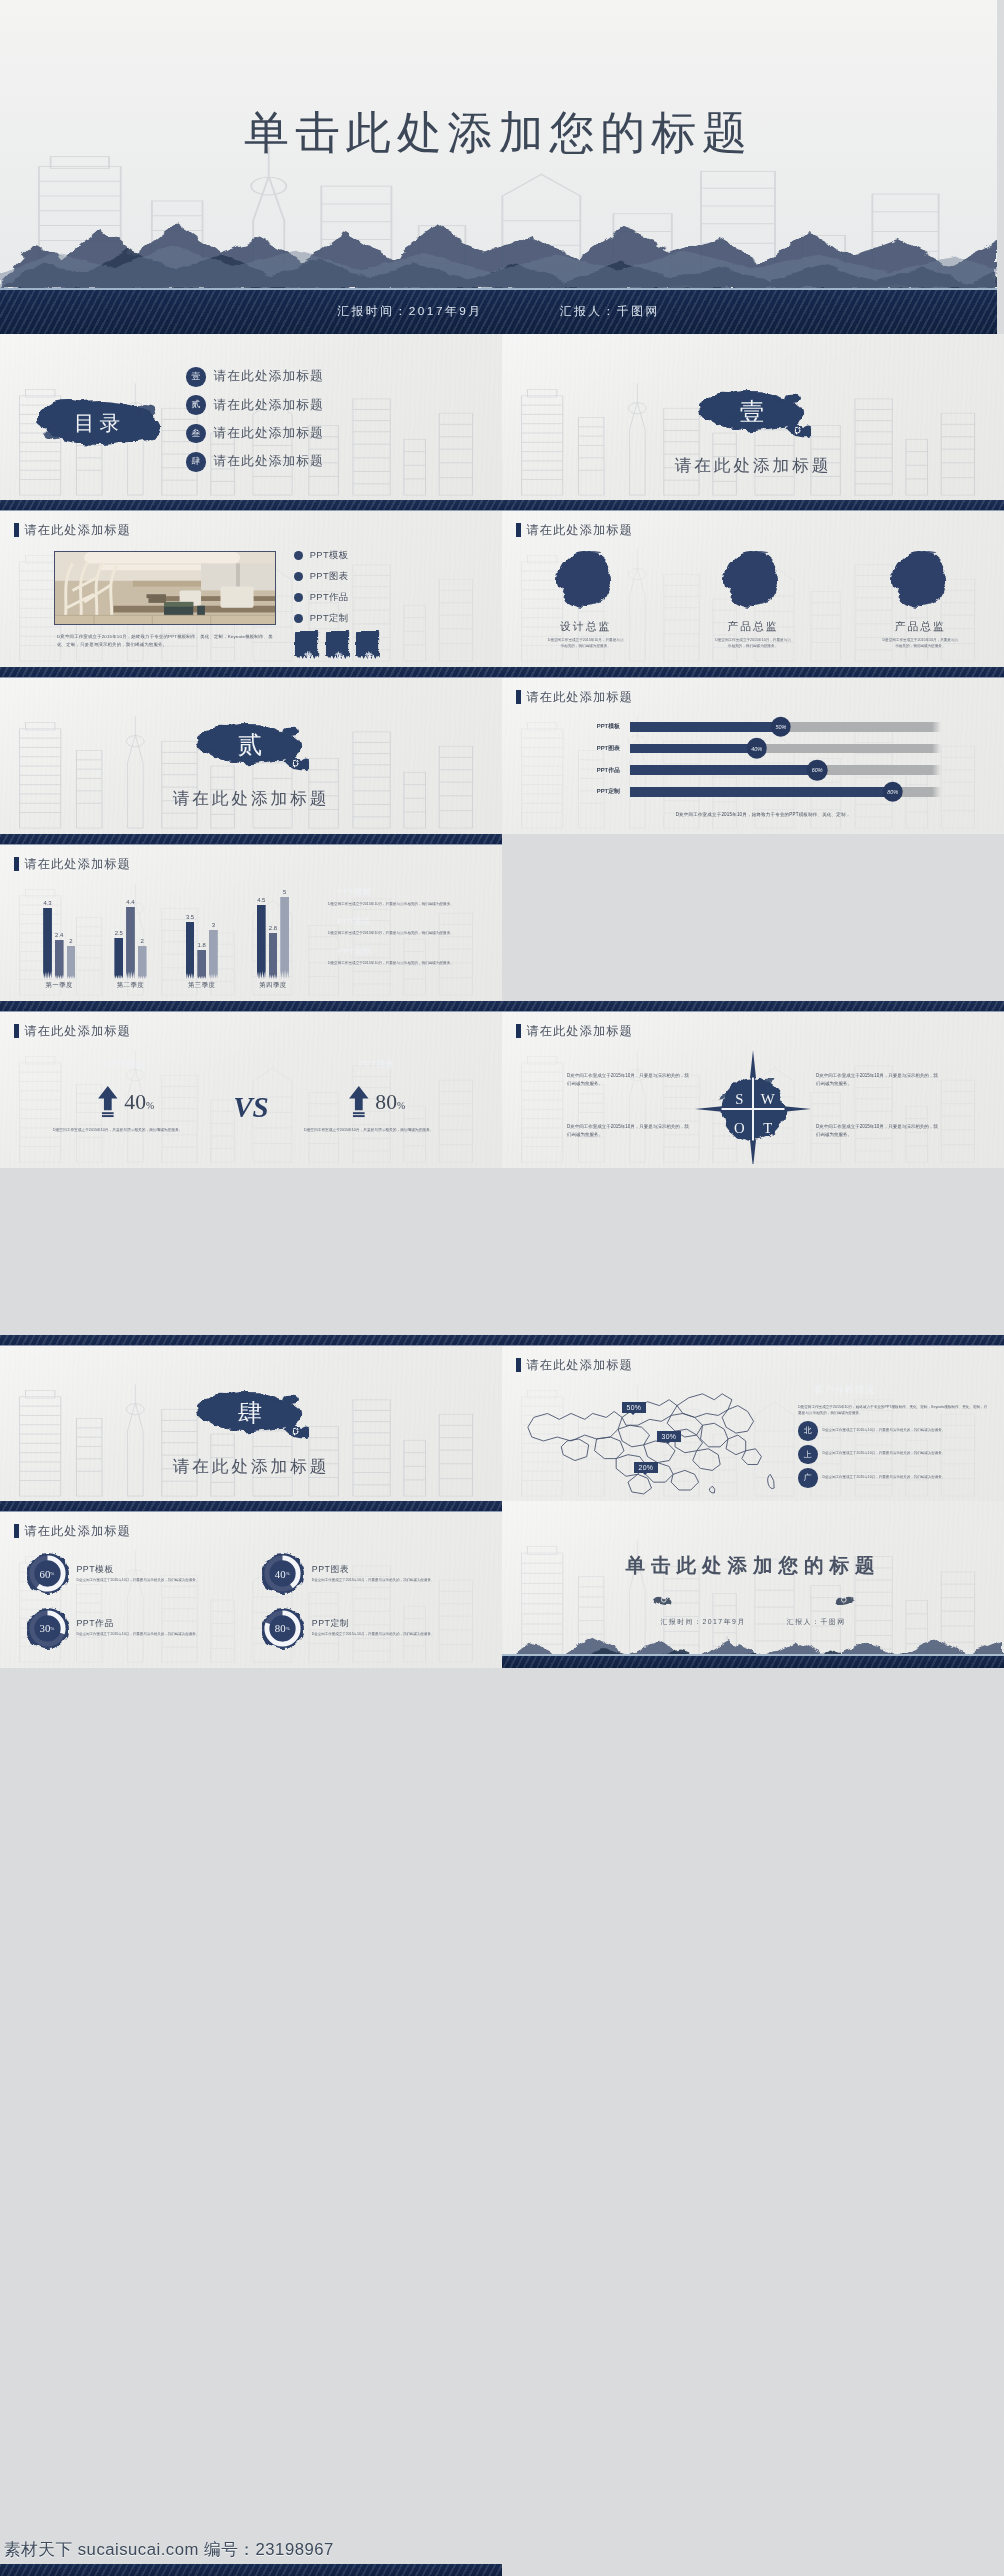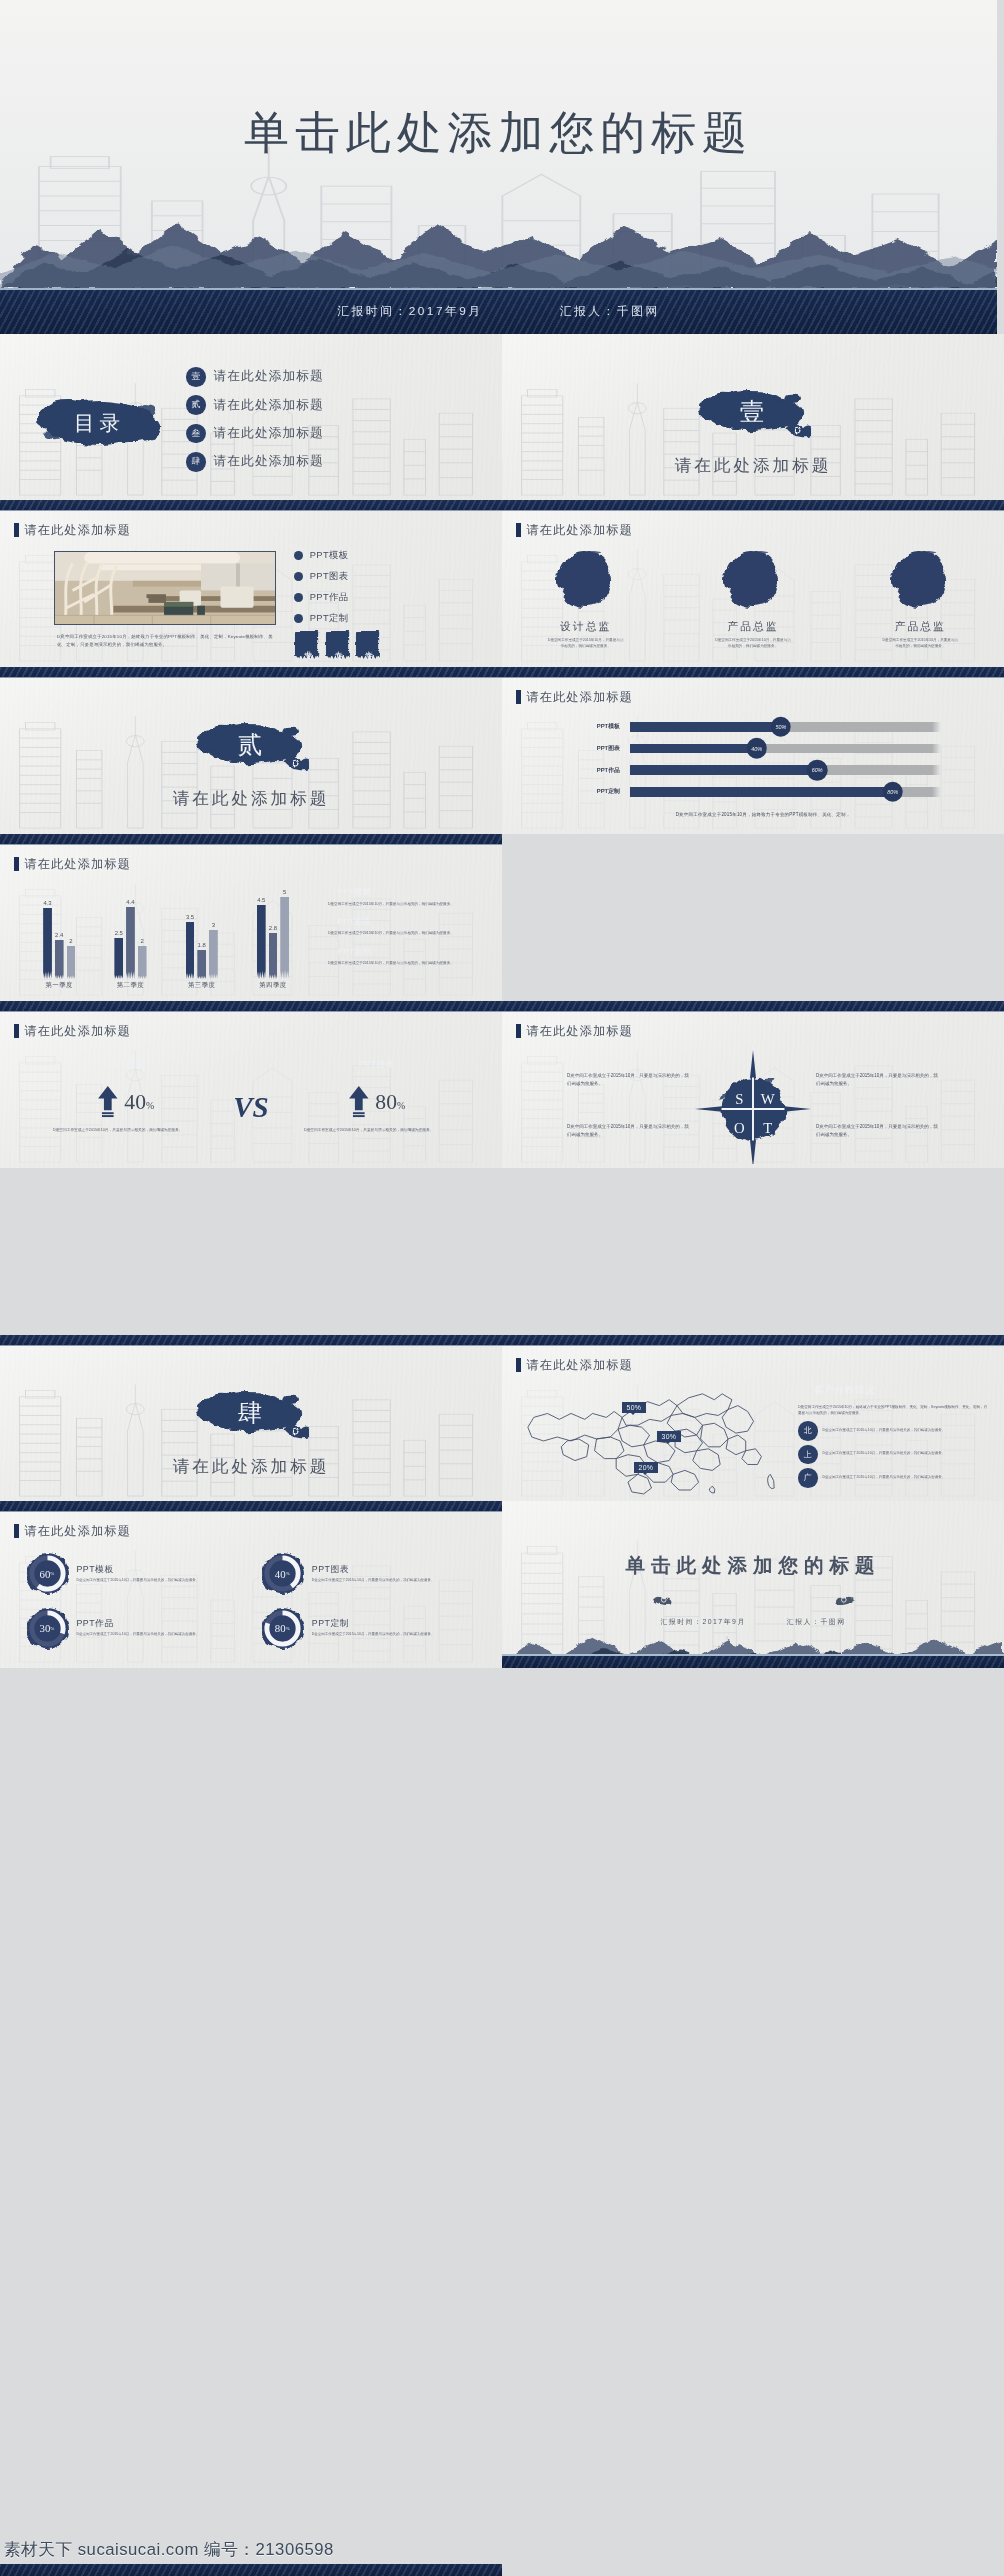--- a/index.html
+++ b/index.html
@@ -1083,18 +1083,18 @@
         <path d="M0 46 L34 32 70 40 106 26 144 38 182 28 220 42 258 30 296 42 334 28 372 40 410 30 448 42 486 32 512 40 512 46Z"></path>
       </g>
     </svg>
   </div>
   <div style="position:absolute;left:0;right:0;bottom:0;height:13.7px;
        background:repeating-linear-gradient(118deg, rgba(255,255,255,.10) 0 2px, rgba(255,255,255,0) 2px 5.9px),
                   linear-gradient(#16294f,#0f1f3f);border-top:2px solid #a9bccd"></div>
 </section>
 
 <div id="wm">
-  <span class="wtext">素材天下 sucaisucai.com 编号：21306598</span>
+  <span class="wtext">素材天下 sucaisucai.com 编号：23198967</span>
   <span class="wbar"></span>
 </div>
 
 </div>
 
 
 </body></html>

